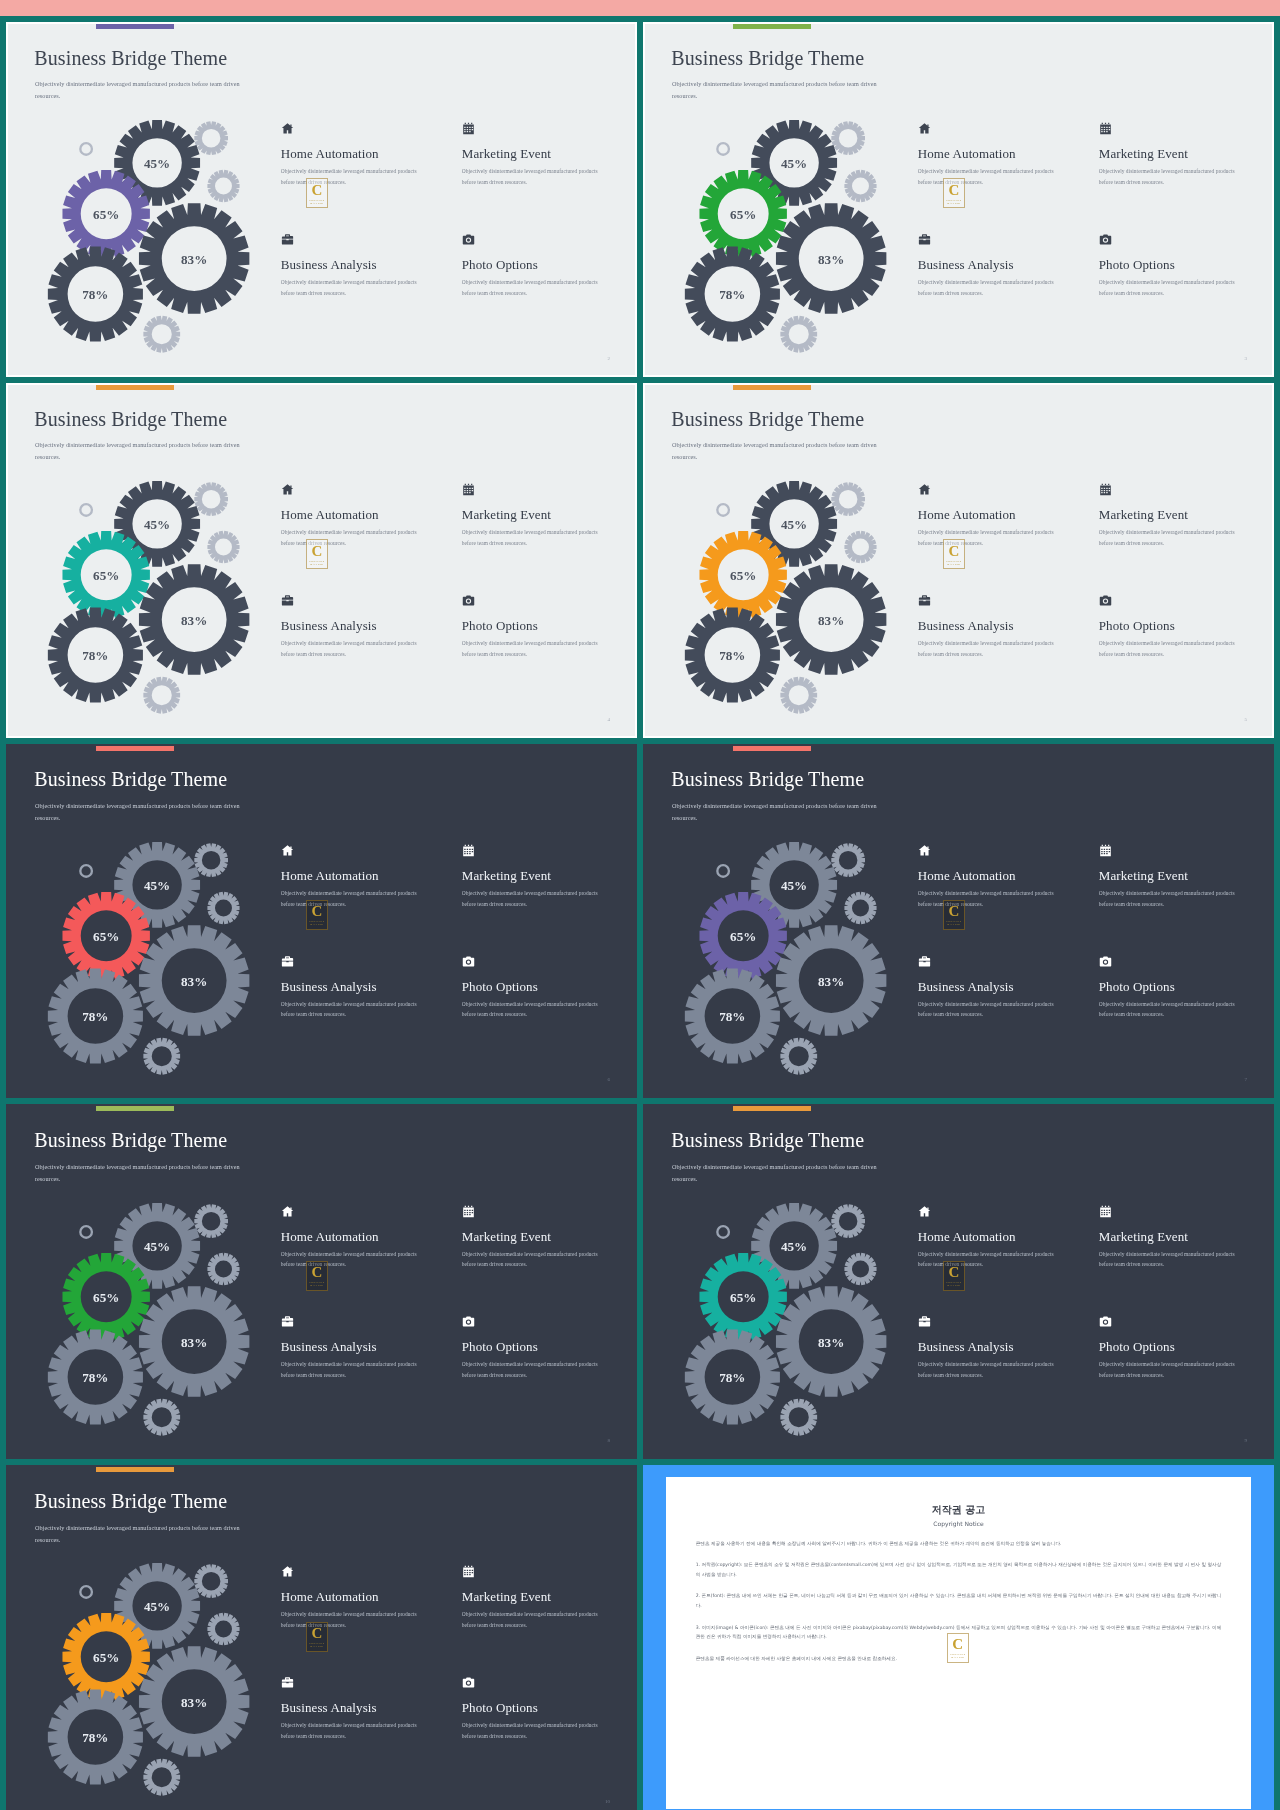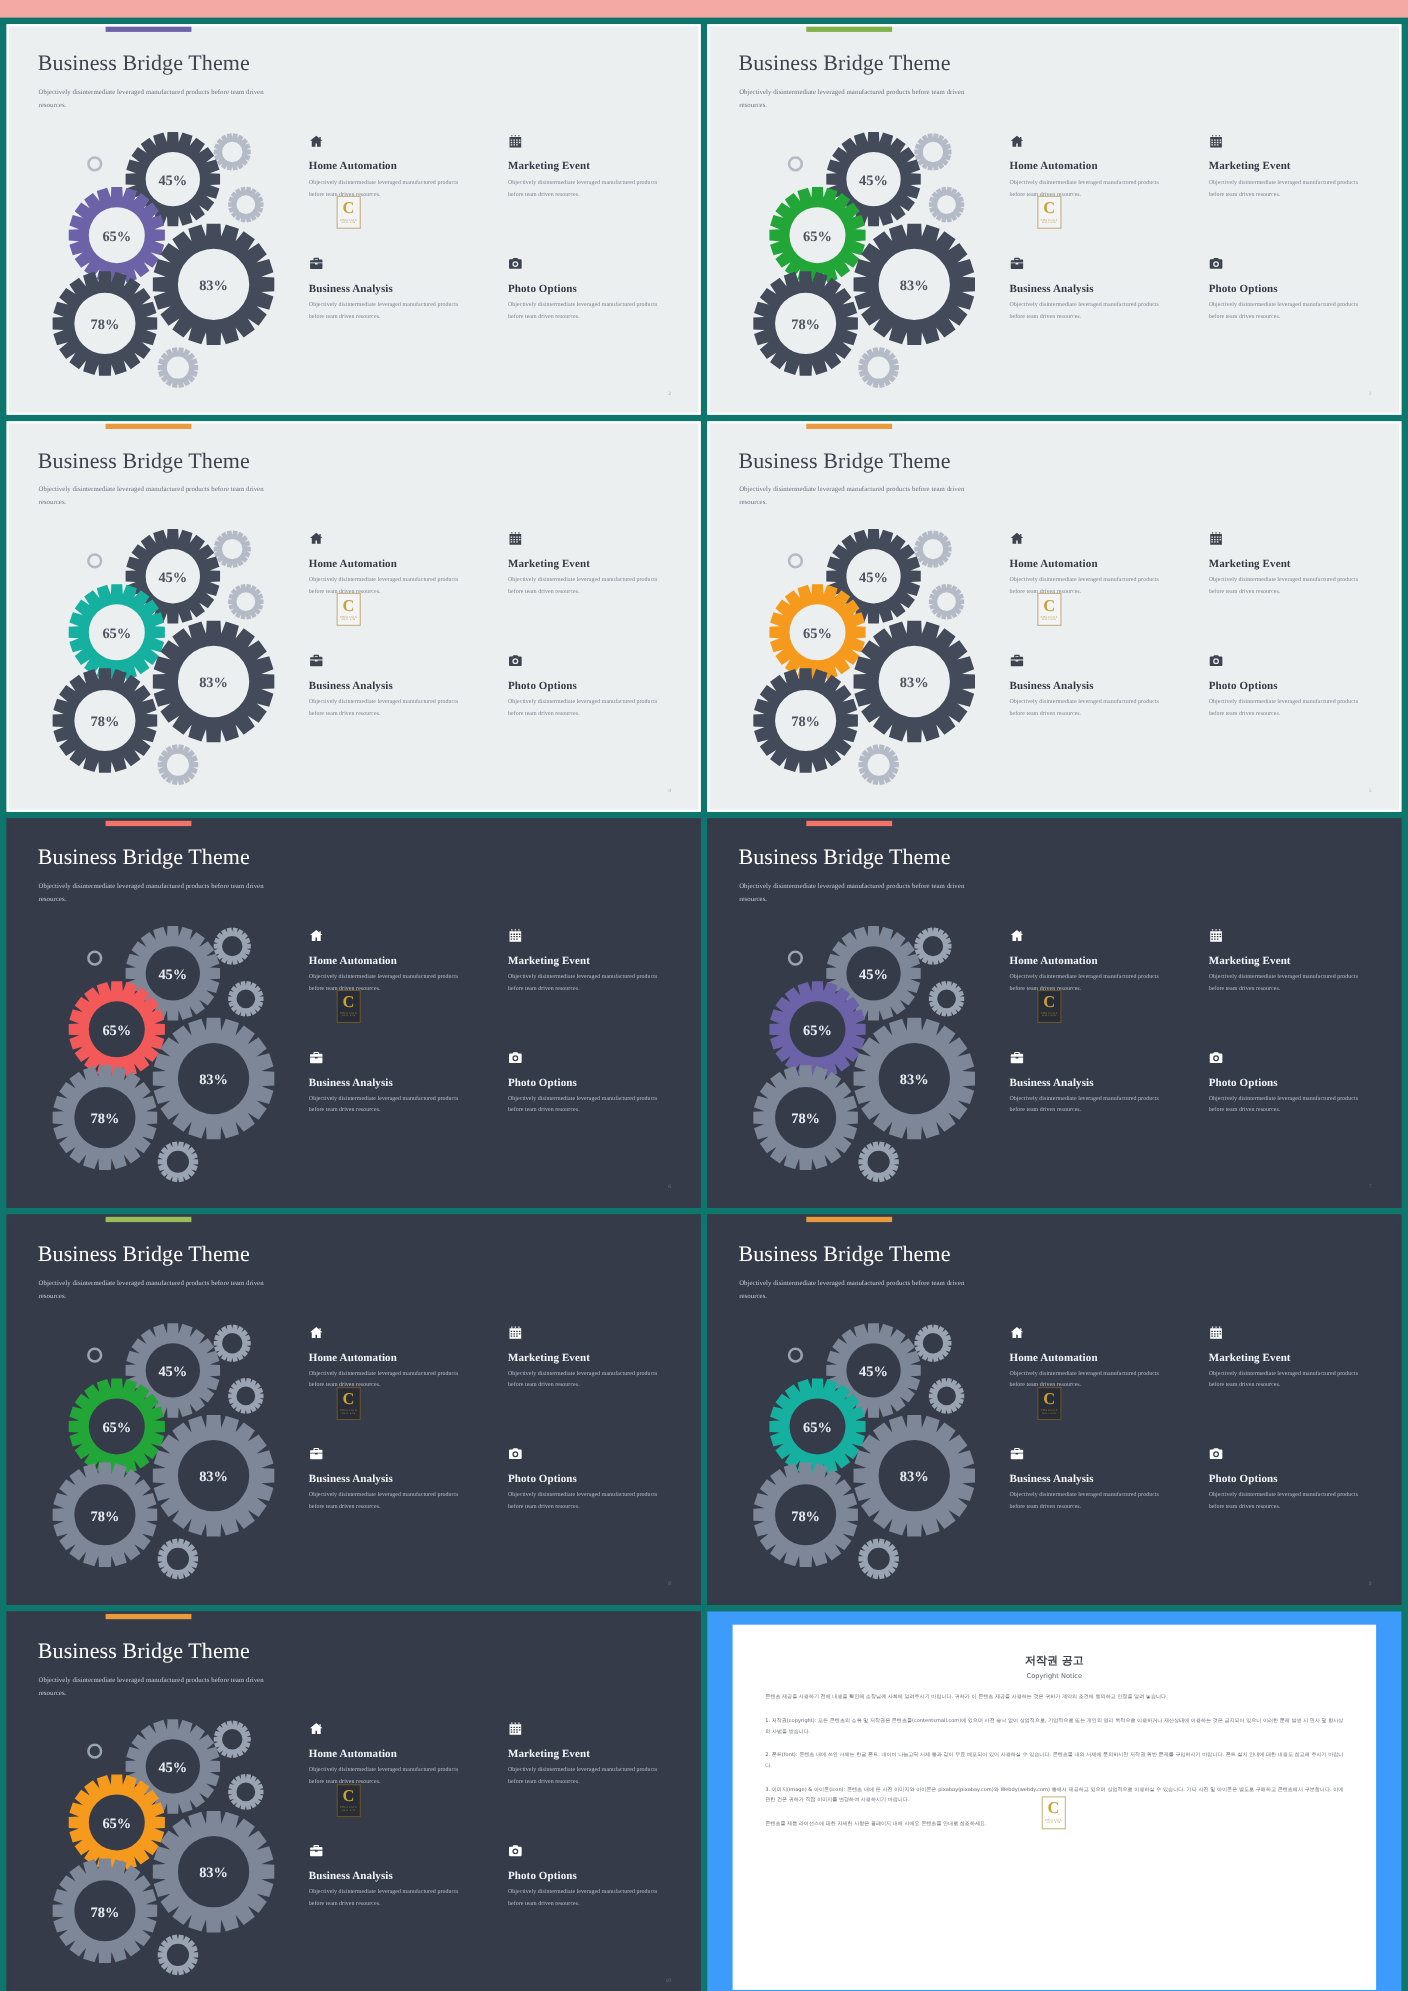--- a/index.html
+++ b/index.html
@@ -59,21 +59,21 @@
     display:grid; grid-template-columns:1fr 1fr;
     grid-template-rows:1fr 1fr;
     column-gap:5%; row-gap:4px;
   }
   .feat { position:relative; }
   .ficon { width:13px; height:13px; color:#3d4450; display:block; }
   .dark .ficon { color:#ffffff; }
   .ficon svg { width:100%; height:100%; display:block; fill:currentColor; }
   .fhead {
     margin-top:11px;
-    font-size:10px; color:#333a46; letter-spacing:.1px; white-space:nowrap;font-weight:bold;
+    font-size:13px; color:#333a46; letter-spacing:.1px; white-space:nowrap;
   }
   .dark .fhead { color:#f2f5f9; }
   .fbody {
     margin-top:4px; width:92%;
     font-size:5.4px; line-height:2.0; color:#7b828e; letter-spacing:.05px;
   }
   .dark .fbody { color:#b9c0cb; }
 
   .pagenum {
     position:absolute; right:4%; bottom:4%;

